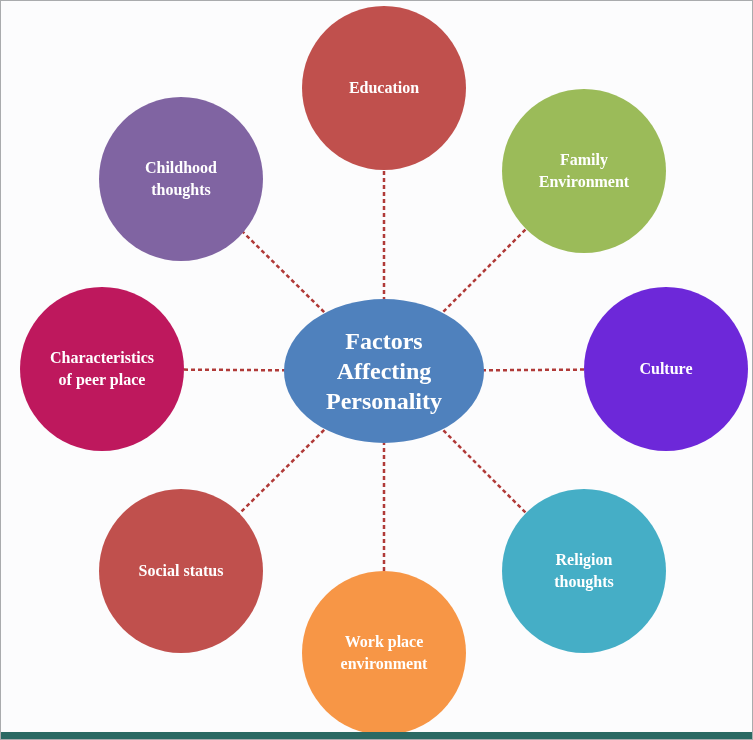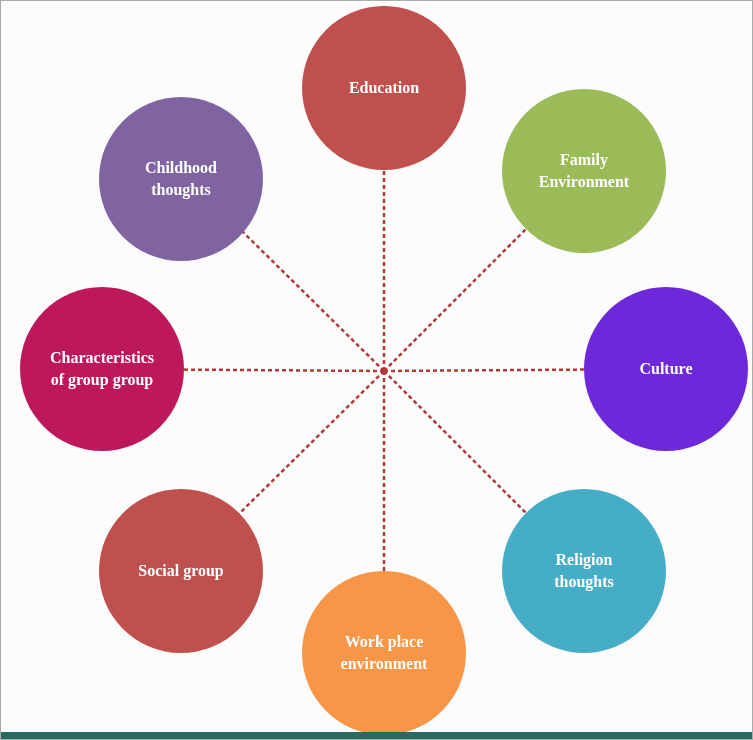--- a/index.html
+++ b/index.html
@@ -82,20 +82,25 @@
     <line x1="383" y1="370" x2="383" y2="87" stroke-width="2.5" stroke-dasharray="4 3" stroke="#b03a38"></line>
     <line x1="383" y1="370" x2="583" y2="170" stroke-width="2.5" stroke-dasharray="4 3" stroke="#b03a38"></line>
     <line x1="383" y1="370" x2="665" y2="368" stroke-width="2.5" stroke-dasharray="4 3" stroke="#b03a38"></line>
     <line x1="383" y1="370" x2="583" y2="570" stroke-width="2.5" stroke-dasharray="4 3" stroke="#b03a38"></line>
     <line x1="383" y1="370" x2="383" y2="652" stroke-width="2.5" stroke-dasharray="4 3" stroke="#b03a38"></line>
     <line x1="383" y1="370" x2="180" y2="570" stroke-width="2.5" stroke-dasharray="4 3" stroke="#b03a38"></line>
     <line x1="383" y1="370" x2="97" y2="368" stroke-width="2.5" stroke-dasharray="4 3" stroke="#b03a38"></line>
     <line x1="383" y1="370" x2="180" y2="170" stroke-width="2.5" stroke-dasharray="4 3" stroke="#b03a38"></line>
   </svg>
 
+  <div class="center-node" style="background-color: rgb(79, 129, 189);">
+    <span class="line">Factors</span>
+    <span class="line">Affecting</span>
+    <span class="line">Personality</span>
+  </div>
 
   <div class="node" style="left: 501px; top: 88px; background-color: rgb(155, 187, 89);">
     <span class="line">Family</span>
     <span class="line">Environment</span>
   </div>
 
   <div class="node" style="left: 301px; top: 5px; background-color: rgb(192, 80, 77);">
     <span class="line">Education</span>
   </div>
 
@@ -107,26 +112,26 @@
     <span class="line">Work place</span>
     <span class="line">environment</span>
   </div>
 
   <div class="node" style="left: 501px; top: 488px; background-color: rgb(69, 174, 198);">
     <span class="line">Religion</span>
     <span class="line">thoughts</span>
   </div>
 
   <div class="node" style="left: 98px; top: 488px; background-color: rgb(192, 80, 77);">
-    <span class="line">Social group</span>
+    <span class="line">Social status</span>
   </div>
 
   <div class="node" style="left: 19px; top: 286px; background-color: #be185d;">
     <span class="line">Characteristics</span>
-    <span class="line">of group group</span>
+    <span class="line">of peer place</span>
   </div>
 
   <div class="node" style="left: 98px; top: 96px; background-color: rgb(128, 100, 162);">
     <span class="line">Childhood</span>
     <span class="line">thoughts</span>
   </div>
 
   <div class="footer-bar" style="background-color: rgb(42, 105, 99);"></div>
 
 </div>

